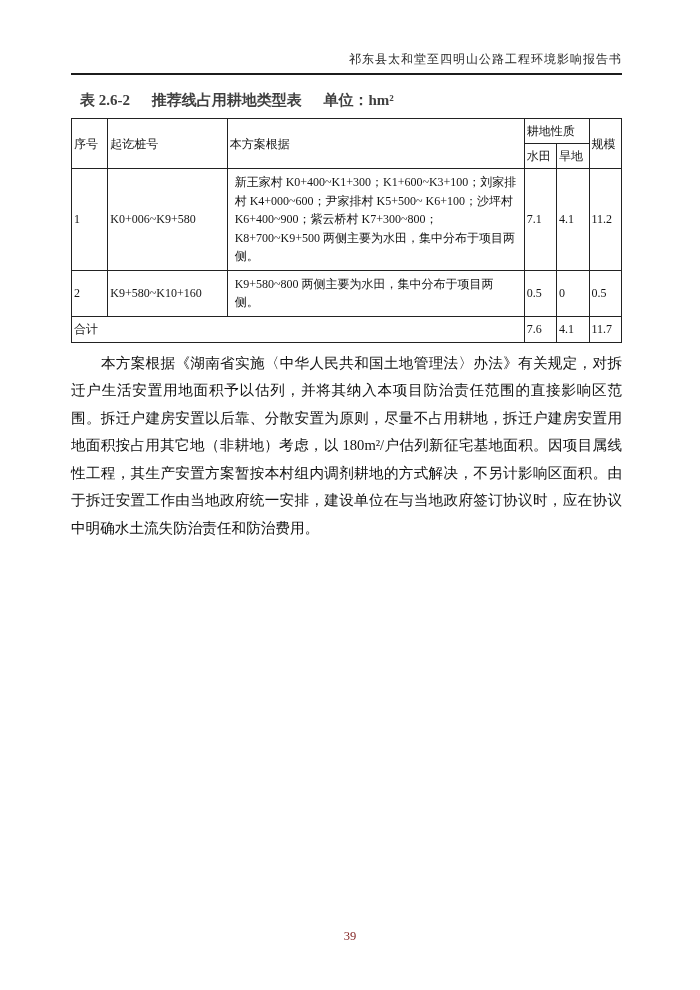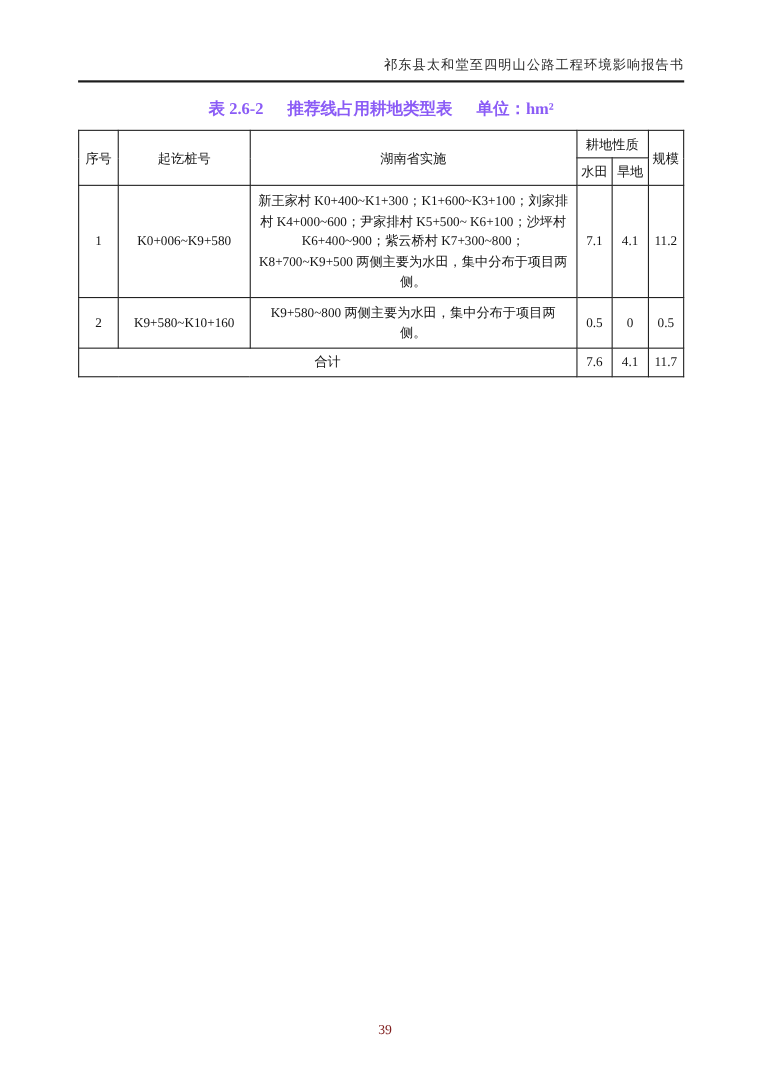--- a/index.html
+++ b/index.html
@@ -25,40 +25,39 @@
     border-bottom: 2px solid #1c1c1c;
     text-align: right;
     font-size: 12px;
     line-height: 14px;
     letter-spacing: 1px;
     color: #2a2a2a;
   }
   
   .table-title {
     margin-top: 15px;
-    text-align: center;
     font-weight: bold;
     font-size: 15px;
     line-height: 20px;
-    color: #8b5cf6;
+    color: #404040;
   }
   .table-title .seg { margin: 0 9px; }
   
   table.datatable {
     width: 100%;
     margin-top: 8px;
     border-collapse: collapse;
     table-layout: fixed;
     font-size: 12px;
     color: #151515;
     border: 1.5px solid #111;
   }
   table.datatable th, table.datatable td {
     border: 1px solid #222;
-    text-align: center;
+    text-align: left;
     vertical-align: middle;
     font-weight: normal;
     padding: 3px 2px;
     line-height: 18px;
   }
   table.datatable .hrow th { height: 25px; }
   table.datatable .pos-cell {
     padding: 4px 7px;
     line-height: 18.5px;
   }
@@ -118,21 +117,21 @@
         <col style="width:21.7%">
         <col style="width:54.0%">
         <col style="width:5.9%">
         <col style="width:5.9%">
         <col style="width:5.9%">
       </colgroup>
       <tbody>
         <tr class="hrow">
           <th rowspan="2">序号</th>
           <th rowspan="2">起讫桩号</th>
-          <th rowspan="2">湖南省实施</th>
+          <th rowspan="2">本方案根据</th>
           <th colspan="2">耕地性质</th>
           <th rowspan="2">规模</th>
         </tr>
         <tr class="hrow">
           <th>水田</th>
           <th>旱地</th>
         </tr>
         <tr>
           <td>1</td>
           <td>K0+006~K9+580</td>
@@ -152,18 +151,19 @@
         <tr class="num-row">
           <td colspan="3">合计</td>
           <td>7.6</td>
           <td>4.1</td>
           <td>11.7</td>
         </tr>
       </tbody>
     </table>
 
     <div class="body-text">
+      <p>本方案根据《湖南省实施〈中华人民共和国土地管理法〉办法》有关规定，对拆迁户生活安置用地面积予以估列，并将其纳入本项目防治责任范围的直接影响区范围。拆迁户建房安置以后靠、分散安置为原则，尽量不占用耕地，拆迁户建房安置用地面积按占用其它地（非耕地）考虑，以 180m²/户估列新征宅基地面积。因项目属线性工程，其生产安置方案暂按本村组内调剂耕地的方式解决，不另计影响区面积。由于拆迁安置工作由当地政府统一安排，建设单位在与当地政府签订协议时，应在协议中明确水土流失防治责任和防治费用。</p>
     </div>
 
   </div>
 
   <div class="page-number">39</div>
 </div>
 
 </body></html>

